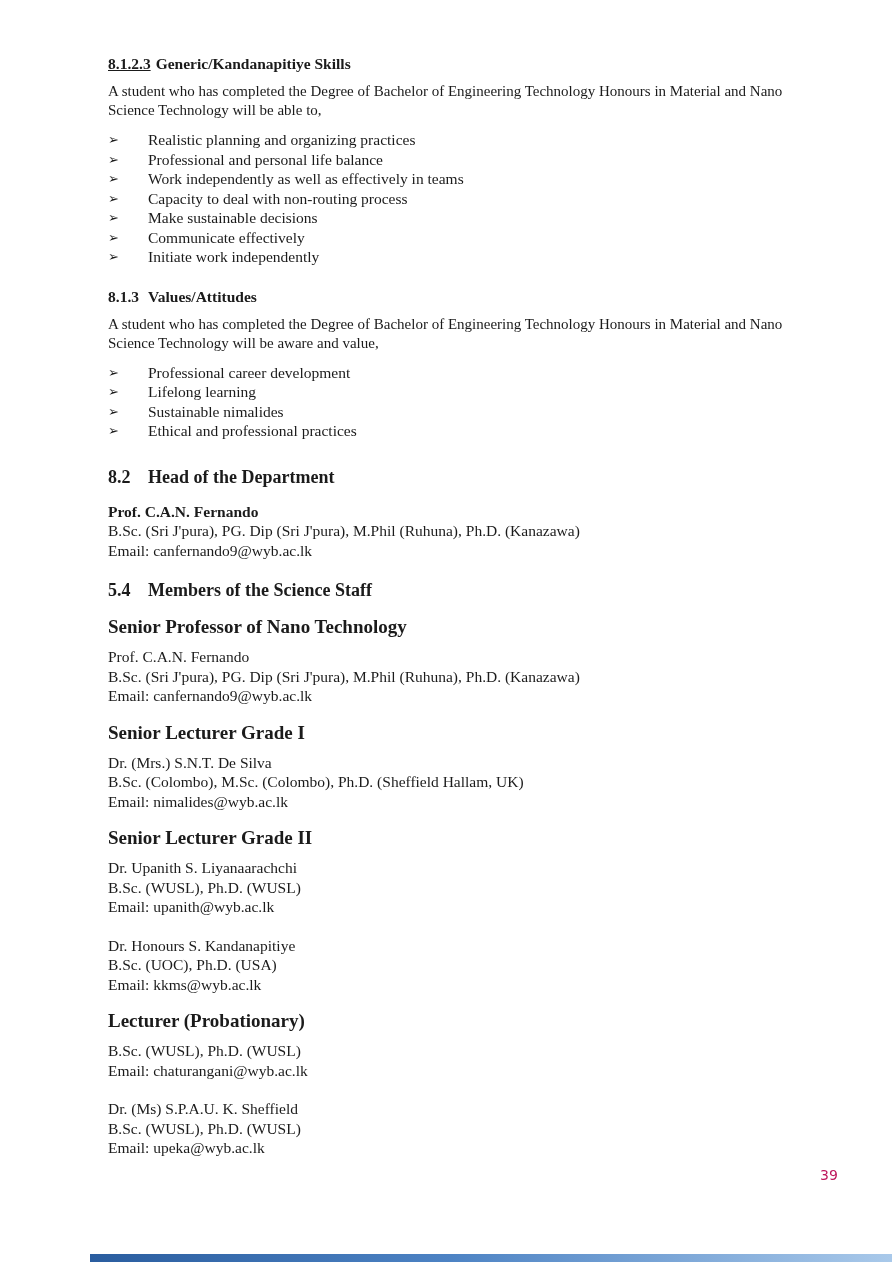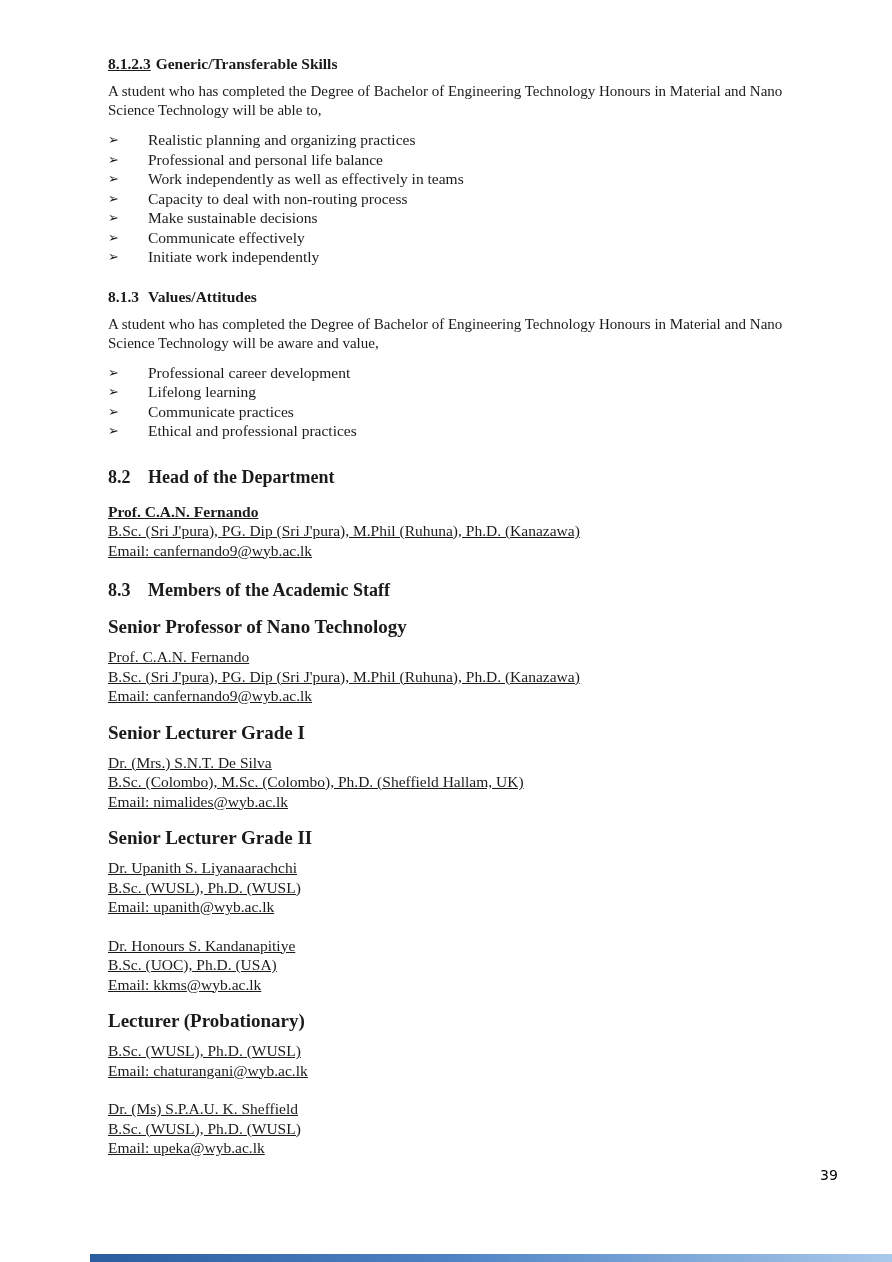--- a/index.html
+++ b/index.html
@@ -22,37 +22,37 @@
   ul.arrow-list li { display: flex; line-height: 19.5px; }
   ul.arrow-list .arrow { flex: 0 0 40px; font-size: 13px; }
   ul.arrow-list.no-gap { margin-bottom: 0; }
   .h-big { font-size: 18px; font-weight: 700; line-height: 23px; margin: 25px 0 13px 0; }
   .h-big.mt-17 { margin-top: 17px; margin-bottom: 14px; }
   .person, .member { font-size: 15.5px; line-height: 19.5px; margin: 0 0 19px 0; }
   .member:last-child { margin-bottom: 0; }
   .group { margin-bottom: 16px; }
   .role { font-size: 19px; font-weight: 700; margin: 0 0 9px 0; }
   .bold { font-weight: 700; }
-  .line { display: block; text-decoration: underline; }
+  .line { display: block; }
   .page-number {
     position: absolute; top: 1167px; left: 820px;
     font-family: "DejaVu Sans", "Liberation Sans", sans-serif;
-    font-size: 14px; color: #000000;
+    font-size: 14px; color: #be185d;
   }
   .footer-bar {
     position: absolute; bottom: 0; left: 90px; right: 0; height: 8px;
     background: linear-gradient(to right, #2a5d9f 0%, #4d83c4 45%, #a9c9ea 100%);
   }
 </style>
 </head>
 <body>
 
 <div class="page">
 
-  <h3 class="h-sub"><span class="num-wide">8.1.2.3</span><span>Generic/Transferable Skills</span></h3>
+  <h3 class="h-sub"><span class="num-wide">8.1.2.3</span><span>Generic/Kandanapitiye Skills</span></h3>
   <p class="intro">A student who has completed the Degree of Bachelor of Engineering Technology Honours in Material and Nano Science Technology will be able to,</p>
   <ul class="arrow-list">
     <li>
         <span class="arrow">➢</span>
         <span>Realistic planning and organizing practices</span>
       </li>
     <li>
         <span class="arrow">➢</span>
         <span>Professional and personal life balance</span>
       </li>
@@ -84,36 +84,36 @@
     <li>
         <span class="arrow">➢</span>
         <span>Professional career development</span>
       </li>
     <li>
         <span class="arrow">➢</span>
         <span>Lifelong learning</span>
       </li>
     <li>
         <span class="arrow">➢</span>
-        <span>Communicate practices</span>
+        <span>Sustainable nimalides</span>
       </li>
     <li>
         <span class="arrow">➢</span>
         <span>Ethical and professional practices</span>
       </li>
   </ul>
 
   <h2 class="h-big"><span class="num">8.2</span><span>Head of the Department</span></h2>
   <div class="person">
     <span class="line bold">Prof. C.A.N. Fernando</span>
     <span class="line">B.Sc. (Sri J'pura), PG. Dip (Sri J'pura), M.Phil (Ruhuna), Ph.D. (Kanazawa)</span>
     <span class="line">Email: canfernando9@wyb.ac.lk</span>
   </div>
 
-  <h2 class="h-big mt-17"><span class="num">8.3</span><span>Members of the Academic Staff</span></h2>
+  <h2 class="h-big mt-17"><span class="num">5.4</span><span>Members of the Science Staff</span></h2>
 
   <div class="group">
     <div class="role">Senior Professor of Nano Technology</div>
     <div class="member">
       <span class="line">Prof. C.A.N. Fernando</span>
       <span class="line">B.Sc. (Sri J'pura), PG. Dip (Sri J'pura), M.Phil (Ruhuna), Ph.D. (Kanazawa)</span>
       <span class="line">Email: canfernando9@wyb.ac.lk</span>
     </div>
   </div>
 

